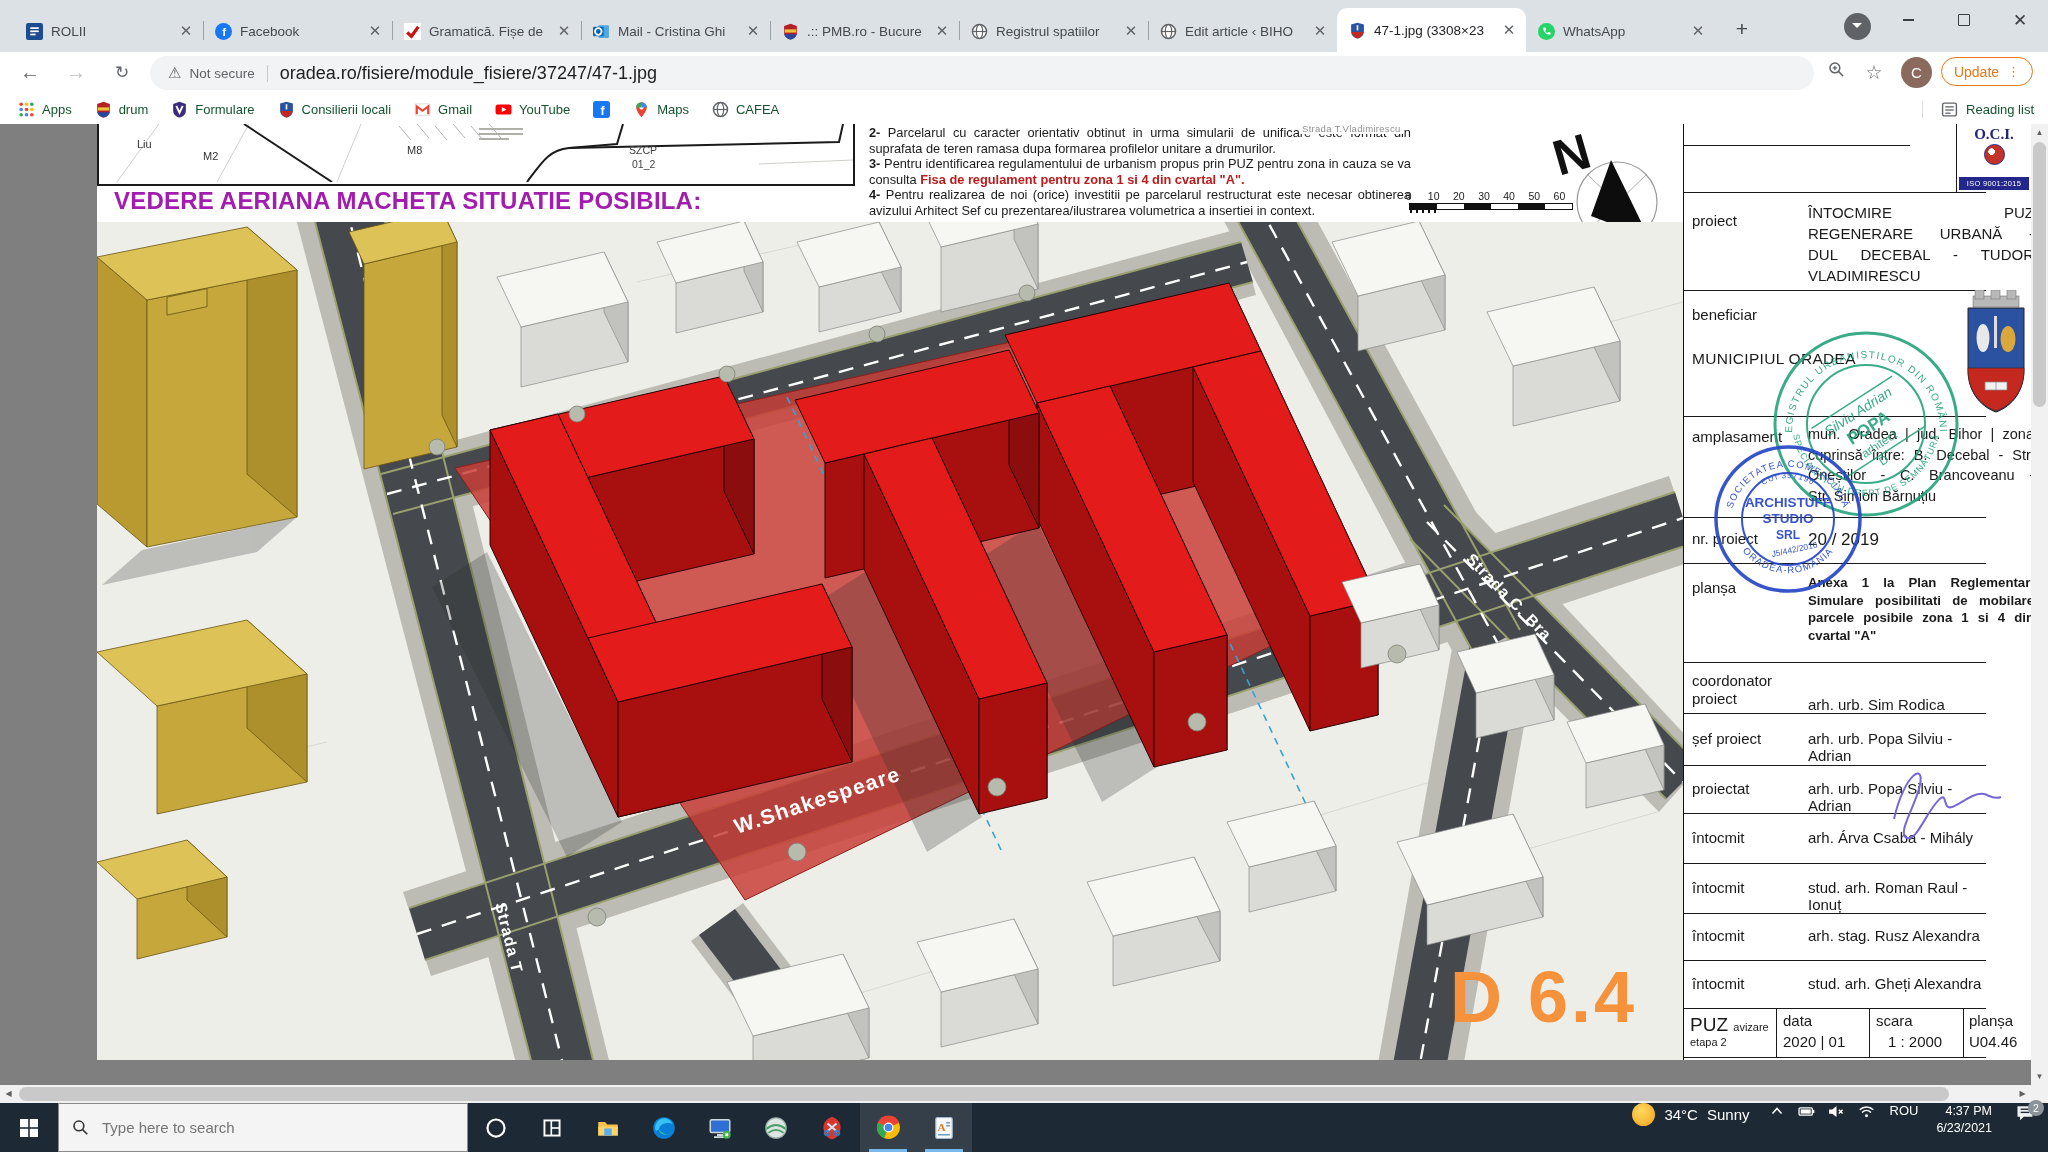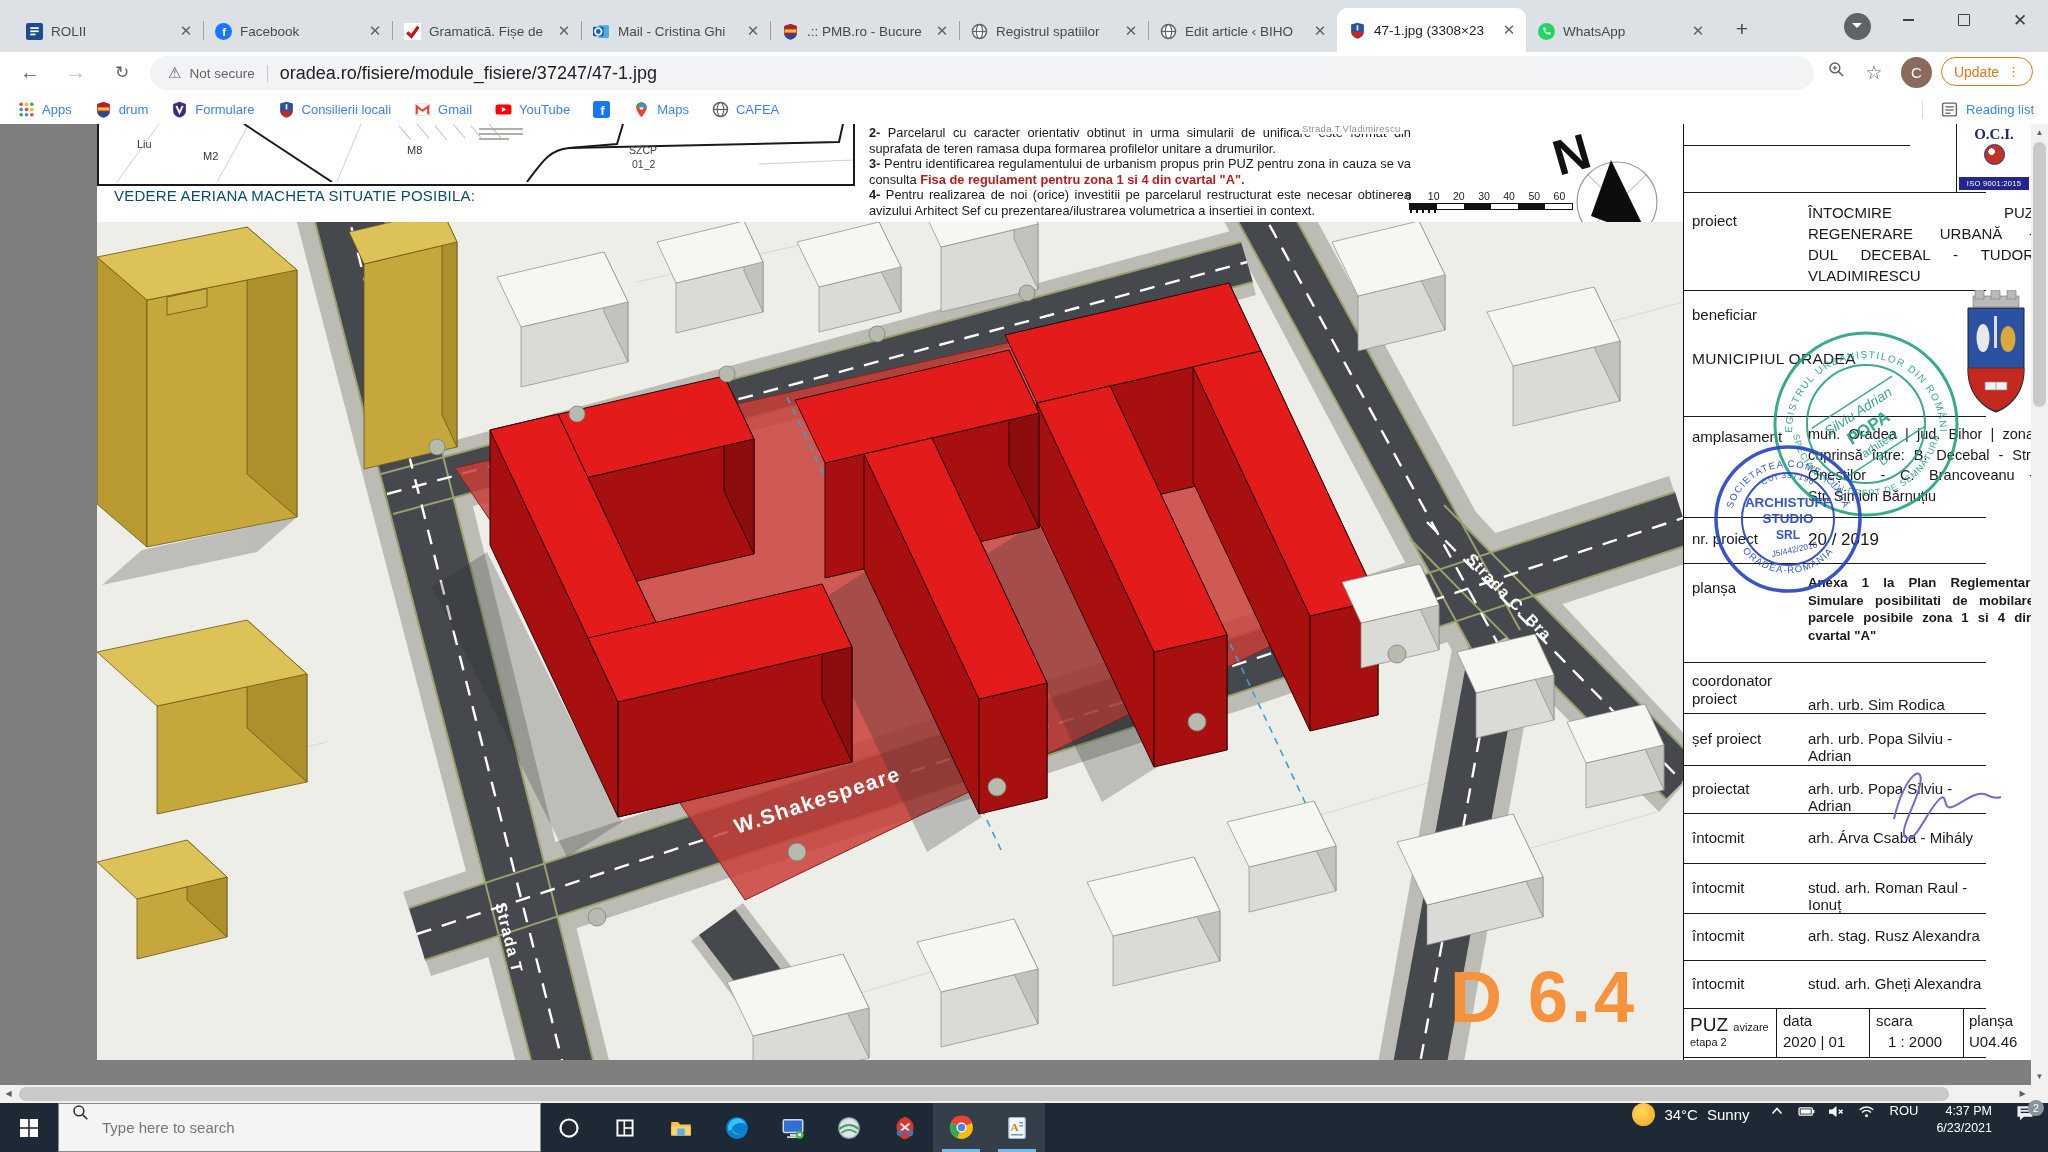--- a/index.html
+++ b/index.html
@@ -32,34 +32,34 @@
   .omnibox .sep{width:1px;height:17px;background:#c6c9cc;margin:0 12px}
   .omnibox .url{font-size:18px;color:#202124}
   .obicon{position:absolute;top:7px;width:28px;height:28px;color:#5f6368;text-align:center;line-height:28px;font-size:17px}
   .avatar{position:absolute;left:1901px;top:5px;width:31px;height:31px;border-radius:50%;background:#8a6a5d;
     color:#fff;font-size:15px;text-align:center;line-height:31px}
   .updatebtn{position:absolute;left:1941px;top:5px;width:92px;height:29px;border:1.5px solid #e8771a;border-radius:16px;
     box-sizing:border-box;color:#e8771a;font-size:14px;display:flex;align-items:center;justify-content:center;gap:8px;background:#fff}
   .updatebtn .dots{font-size:13px;letter-spacing:0}
   
   .bookbar{position:absolute;left:0;top:94px;width:2048px;height:30px;background:#fff;display:flex;align-items:center;
-    font-size:13px;color:#3b82f6}
+    font-size:13px;color:#14532d}
   .bm{display:flex;align-items:center;gap:7px;margin-left:23px;white-space:nowrap}
   .bm:first-child{margin-left:18px}
   .rlwrap{margin-left:auto;display:flex;align-items:center;gap:8px;padding-right:14px}
   .rlsep{width:1px;height:17px;background:#dadce0;margin-right:10px}
   
   .content{position:absolute;left:0;top:124px;width:2048px;height:979px;background:#7f7f7f}
   .plan{position:absolute;left:97px;top:0;width:1934px;height:936px;background:#fff;color:#1c1c1c}
   .map{position:absolute;left:0;top:0;width:758px;height:62px;border:2px solid #1a1a1a;border-top:none;box-sizing:border-box;background:#fff}
   .notes{position:absolute;left:772px;top:1px;width:542px;font-size:12.8px;line-height:15.6px;text-align:justify;color:#1b1b1b}
   .notes .nm{font-weight:bold}
   .notes .red{color:#b91c1c;font-weight:bold}
   .streettop{position:absolute;left:1203px;top:-1px;font-size:9.5px;color:#909090;letter-spacing:.3px;background:#fff;padding:0 2px}
-  .heading{position:absolute;left:17px;top:63px;font-size:15px;font-weight:normal;color:#0c4a6e;letter-spacing:.2px}
+  .heading{position:absolute;left:17px;top:63px;font-size:24px;font-weight:bold;color:#a21caf;letter-spacing:.2px}
   .scalebar{position:absolute;left:1299px;top:66px;width:176px;font-size:10.5px;color:#222}
   .scalebar .nums{display:flex}
   .scalebar .nums span{width:27px;text-align:center}
   .scalebar .bar{display:flex;margin-left:13px;margin-top:1px;border:1px solid #111;width:162px;height:5px;box-sizing:content-box}
   .scalebar .bar i{width:27px;height:5px}
   .scalebar .ticks{margin-left:14px;width:26px;height:3px;
      background:repeating-linear-gradient(90deg,#111 0 2px,transparent 2px 6px)}
   .north{position:absolute;left:1452px;top:-4px}
   .render{position:absolute;left:0;top:98px;width:1586px;height:838px;display:block}
   
@@ -79,21 +79,21 @@
   .vscroll{position:absolute;left:2031px;top:0;width:17px;height:961px;background:#f1f1f1;color:#606060}
   .vscroll .arr{position:absolute;left:0;width:17px;height:17px;font-size:8px;text-align:center;line-height:17px}
   .vscroll .thumb{position:absolute;left:2px;top:18px;width:13px;height:265px;background:#c9c9c9;border-radius:7px}
   .hscroll{position:absolute;left:0;top:961px;width:2031px;height:18px;background:#f1f1f1;color:#606060}
   .hscroll .arr{position:absolute;top:0;width:17px;height:18px;font-size:8px;text-align:center;line-height:18px}
   .hscroll .thumb{position:absolute;left:19px;top:2px;width:1930px;height:14px;background:#c9c9c9;border-radius:7px}
   .scorner{position:absolute;left:2031px;top:961px;width:17px;height:18px;background:#f1f1f1}
   
   .taskbar{position:absolute;left:0;top:1103px;width:2048px;height:49px;background:#1d2a35;display:flex;align-items:stretch;color:#fff}
   .tbtn{width:58px;display:flex;align-items:center;justify-content:center}
-  .tsearch{width:483px;background:#f4f4f4;border:1px solid #8a8a8a;box-sizing:border-box;display:flex;gap:11px;padding-left:13px;color:#444;font-size:15px}
+  .tsearch{width:410px;background:#f4f4f4;border:1px solid #8a8a8a;box-sizing:border-box;display:flex;align-items:center;gap:11px;padding-left:13px;color:#444;font-size:15px}
   .tsearch input{border:none;background:transparent;font-size:15px;font-family:inherit;color:#444;outline:none;width:300px}
   .tbi{width:56px;display:flex;align-items:center;justify-content:center;position:relative}
   .tbi.active{background:rgba(255,255,255,.10)}
   .tbi.active::after{content:"";position:absolute;left:9px;right:9px;bottom:0;height:3px;background:#76b9ed}
   .tray{margin-left:auto;display:flex;align-items:flex-start;gap:0}
   .weather{display:flex;align-items:center;gap:9px;font-size:15px;padding:0 12px}
   .sun{width:23px;height:23px;border-radius:50%;background:radial-gradient(circle at 40% 35%,#ffd95e,#f3a11c)}
   .trayic{width:30px;display:flex;align-items:center;justify-content:center}
   .lang{font-size:13px;padding:0 8px}
   .clock{font-size:12.5px;line-height:1.35;text-align:right;padding:0 10px}

